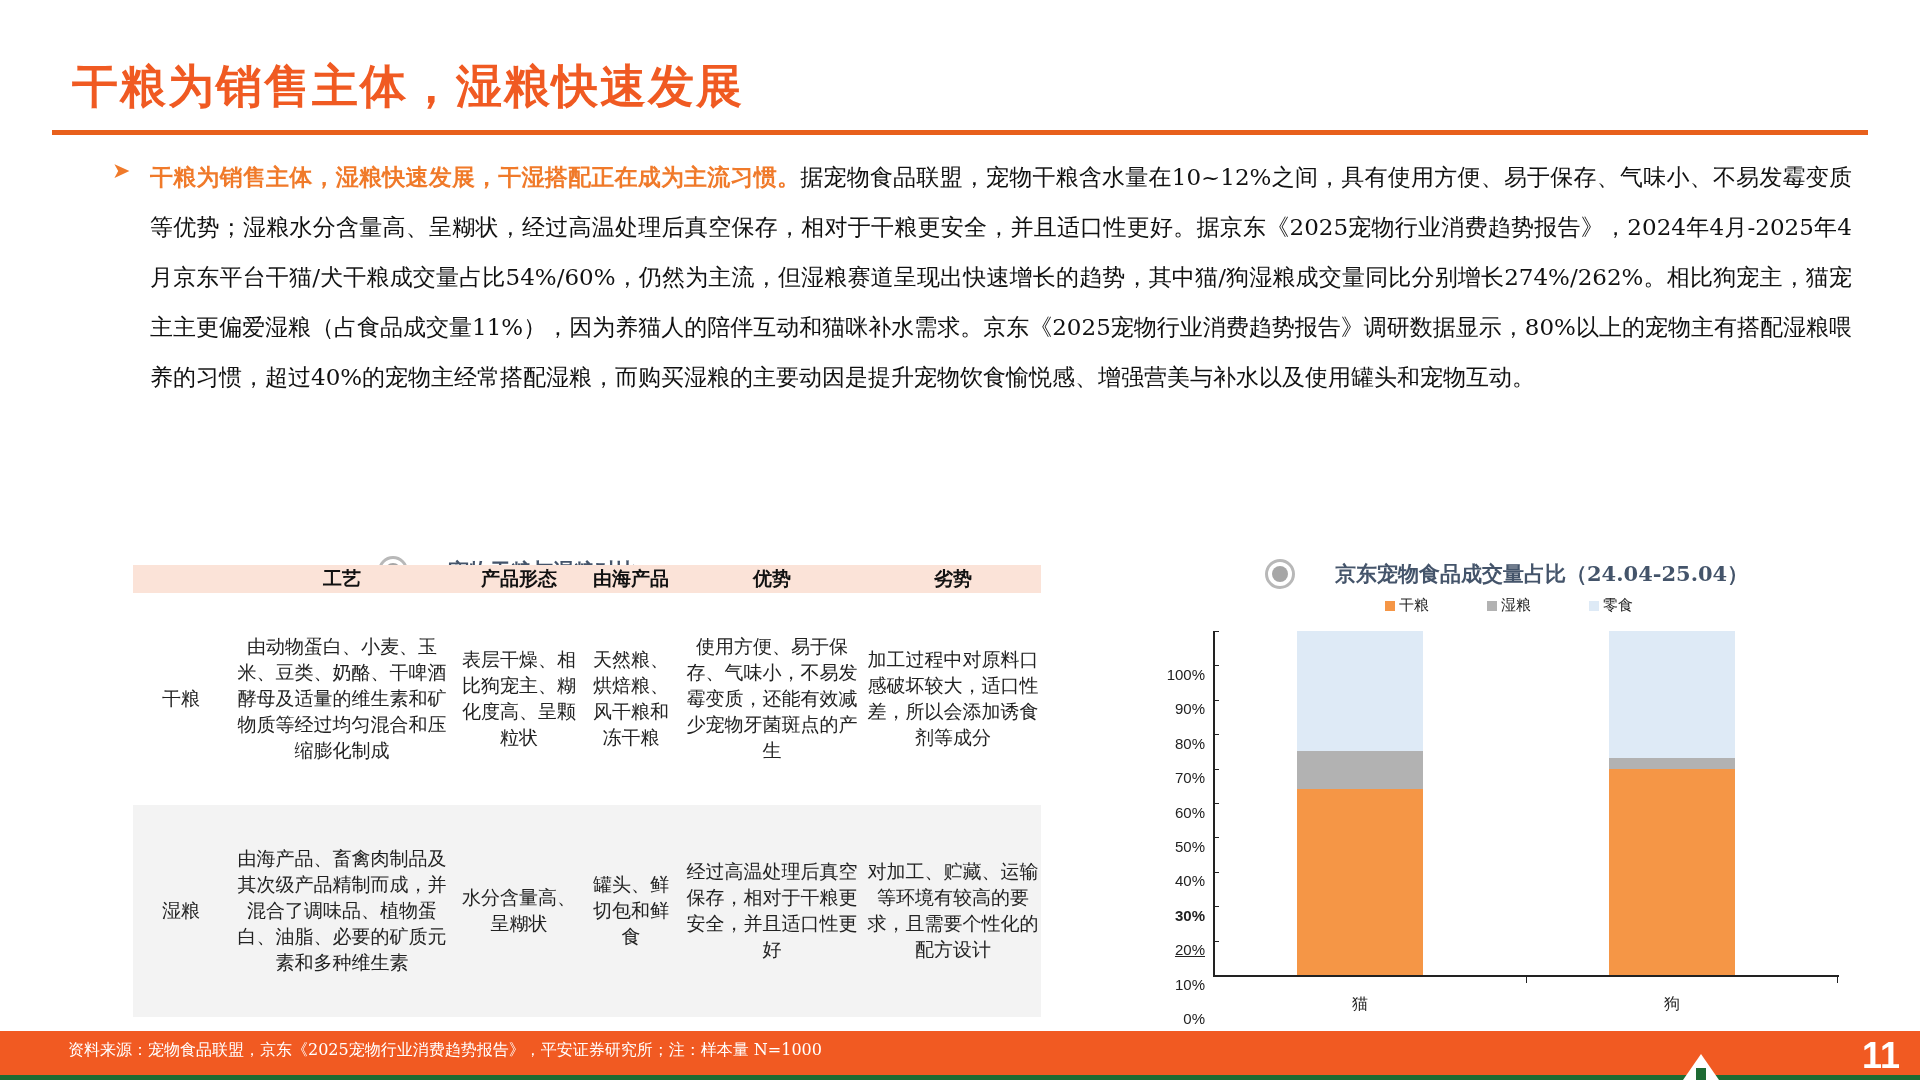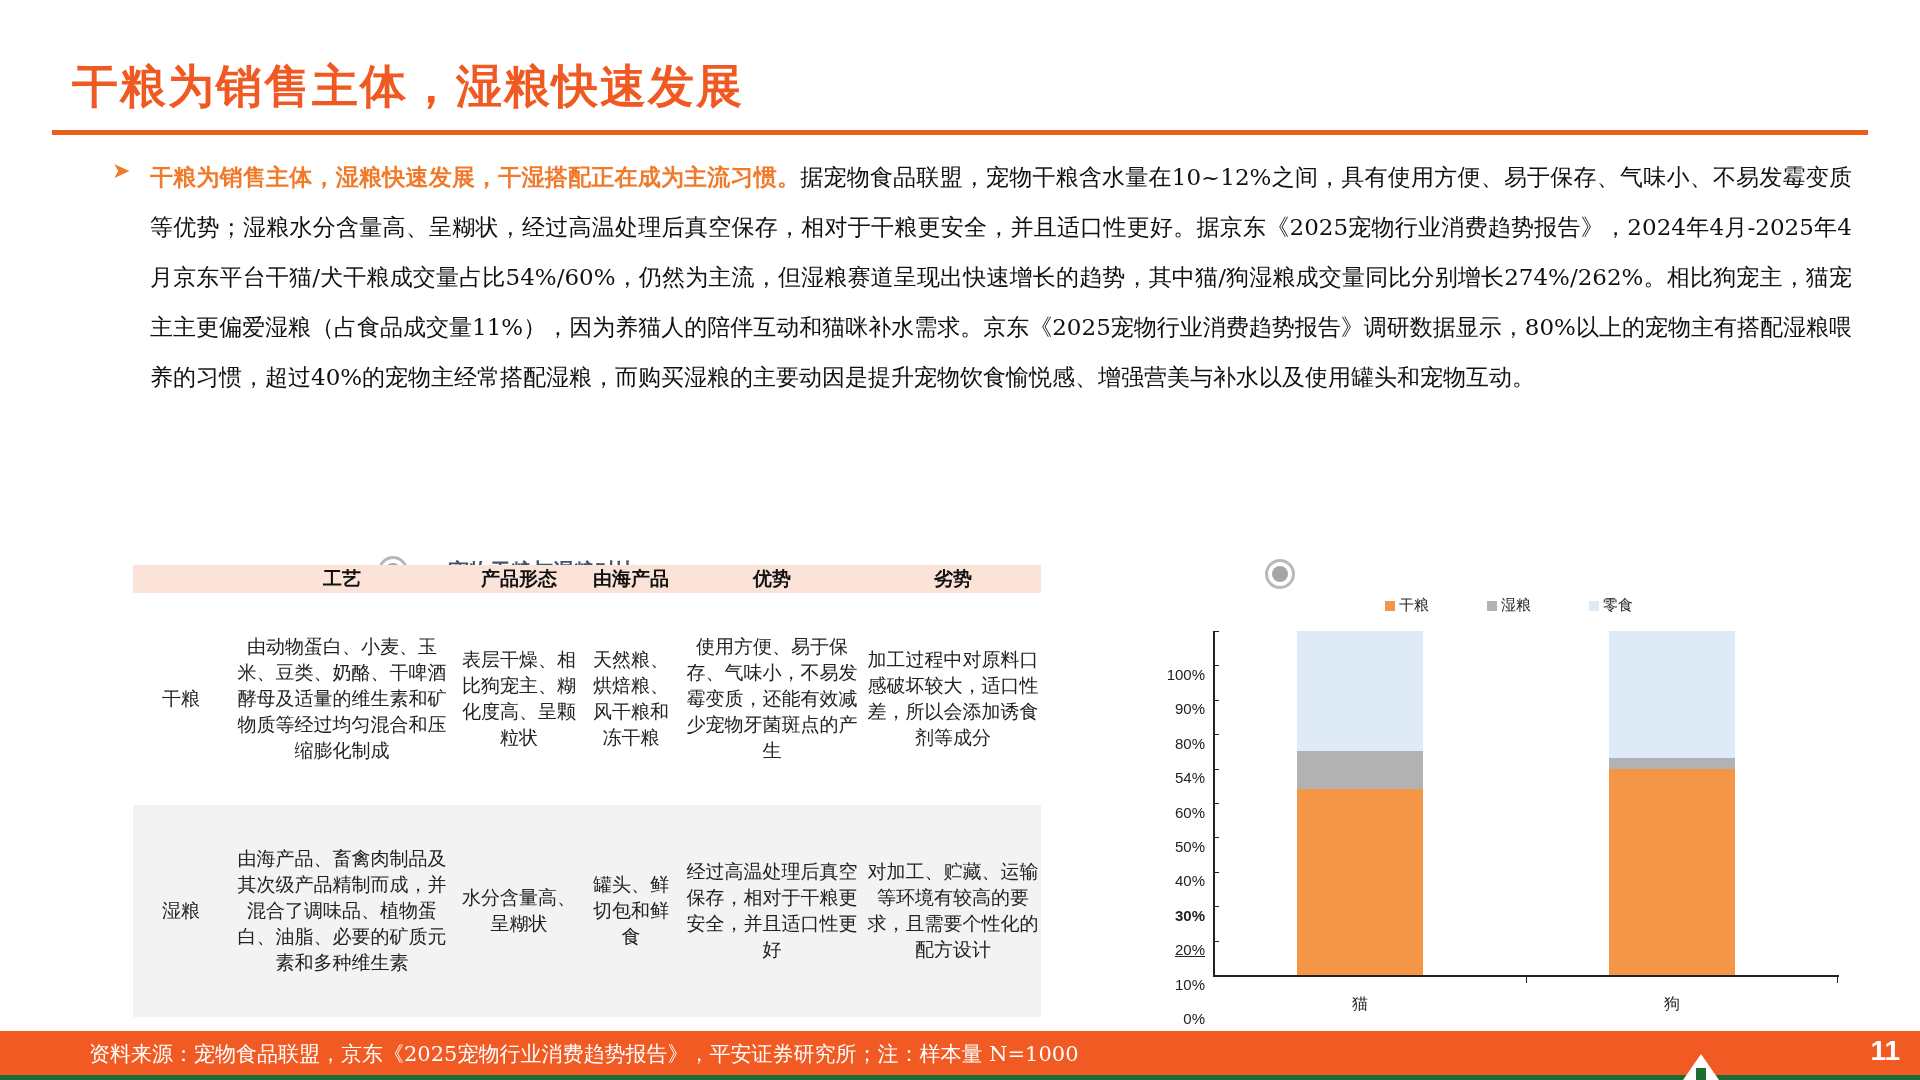--- a/index.html
+++ b/index.html
@@ -37,22 +37,22 @@
   .x-axis { position: absolute; left: 0; bottom: 0; width: 626px; height: 2px; background: #222; }
   .ytick { position: absolute; left: 0; width: 6px; height: 1px; background: #222; }
   .ylabel { position: absolute; left: -60px; width: 52px; text-align: right; font-size: 15px; color: #222; transform: translateY(-9px); margin-top: 44px; }
   .xtick { position: absolute; bottom: -6px; width: 1px; height: 8px; background: #222; }
   .bar { position: absolute; bottom: 2px; width: 126px; display: flex; flex-direction: column-reverse; }
   .seg { width: 100%; }
   .xlabel { position: absolute; top: 414px; font-size: 16px; color: #222; width: 126px; text-align: center; }
 
   
   .footer { position: absolute; left: 0; top: 1031px; width: 1920px; height: 44px; background: #f15a22; }
-  .footer-text { position: absolute; left: 89px; top: 9px; font-family: "DejaVu Serif", "Liberation Serif", serif; font-size: 21px; color: #ffffff; }
-  .page-num { position: absolute; right: 20px; top: 4px; font-family: "Liberation Sans", sans-serif; font-size: 28px; font-weight: bold; color: #ffffff; }
+  .footer-text { position: absolute; left: 68px; top: 9px; font-family: "DejaVu Serif", "Liberation Serif", serif; font-size: 16px; color: #ffffff; }
+  .page-num { position: absolute; right: 20px; top: 4px; font-family: "Liberation Sans", sans-serif; font-size: 36px; font-weight: bold; color: #ffffff; }
   .footer-bar { position: absolute; left: 0; top: 1075px; width: 1920px; height: 5px; background: #1e6b33; }
   .logo-mark { position: absolute; left: 1683px; top: 1054px; width: 0; height: 0; border-left: 18px solid transparent; border-right: 18px solid transparent; border-bottom: 26px solid #ffffff; }
   .logo-inner { position: absolute; left: 1696px; top: 1068px; width: 10px; height: 12px; background: #1e6b33; }
 </style>
 </head>
 <body>
 
 <div class="title">干粮为销售主体，湿粮快速发展</div>
 <div class="title-rule"></div>
 
@@ -104,20 +104,21 @@
       <td>经过高温处理后真空保存，相对于干粮更安全，并且适口性更好</td>
       <td>对加工、贮藏、运输等环境有较高的要求，且需要个性化的配方设计</td>
     </tr>
   </tbody>
 </table>
 
 <div class="section-head" style="left:1265px; top:511px;">
   <span class="ring">
       <span class="ring-dot"></span>
     </span>
+  <span>京东宠物食品成交量占比（24.04-25.04）</span>
 </div>
 
 <div class="chart">
   <div class="legend" id="legend">
       <span class="legend-item">
         <span class="swatch" style="background: rgb(245, 150, 70);"></span>
         <span>干粮</span>
       </span>
       <span class="legend-item">
         <span class="swatch" style="background: rgb(178, 178, 178);"></span>
@@ -139,21 +140,21 @@
       <div class="ylabel" style="top: 275.2px; text-decoration: underline;">20%</div>
       <div class="ytick" style="top: 240.8px;"></div>
       <div class="ylabel" style="top: 240.8px; font-weight: bold;">30%</div>
       <div class="ytick" style="top: 206.4px;"></div>
       <div class="ylabel" style="top: 206.4px;">40%</div>
       <div class="ytick" style="top: 172px;"></div>
       <div class="ylabel" style="top: 172px;">50%</div>
       <div class="ytick" style="top: 137.6px;"></div>
       <div class="ylabel" style="top: 137.6px;">60%</div>
       <div class="ytick" style="top: 103.2px;"></div>
-      <div class="ylabel" style="top: 103.2px;">54%</div>
+      <div class="ylabel" style="top: 103.2px;">70%</div>
       <div class="ytick" style="top: 68.8px;"></div>
       <div class="ylabel" style="top: 68.8px;">80%</div>
       <div class="ytick" style="top: 34.4px;"></div>
       <div class="ylabel" style="top: 34.4px;">90%</div>
       <div class="ytick" style="top: 0px;"></div>
       <div class="ylabel" style="top: 0px;">100%</div>
       <div class="xtick" style="left: 313px;"></div>
       <div class="xtick" style="left: 624px;"></div>
       <div class="bar" style="left: 84px; height: 344px;">
         <div class="seg" style="height: 185.76px; background: rgb(245, 150, 70);"></div>

